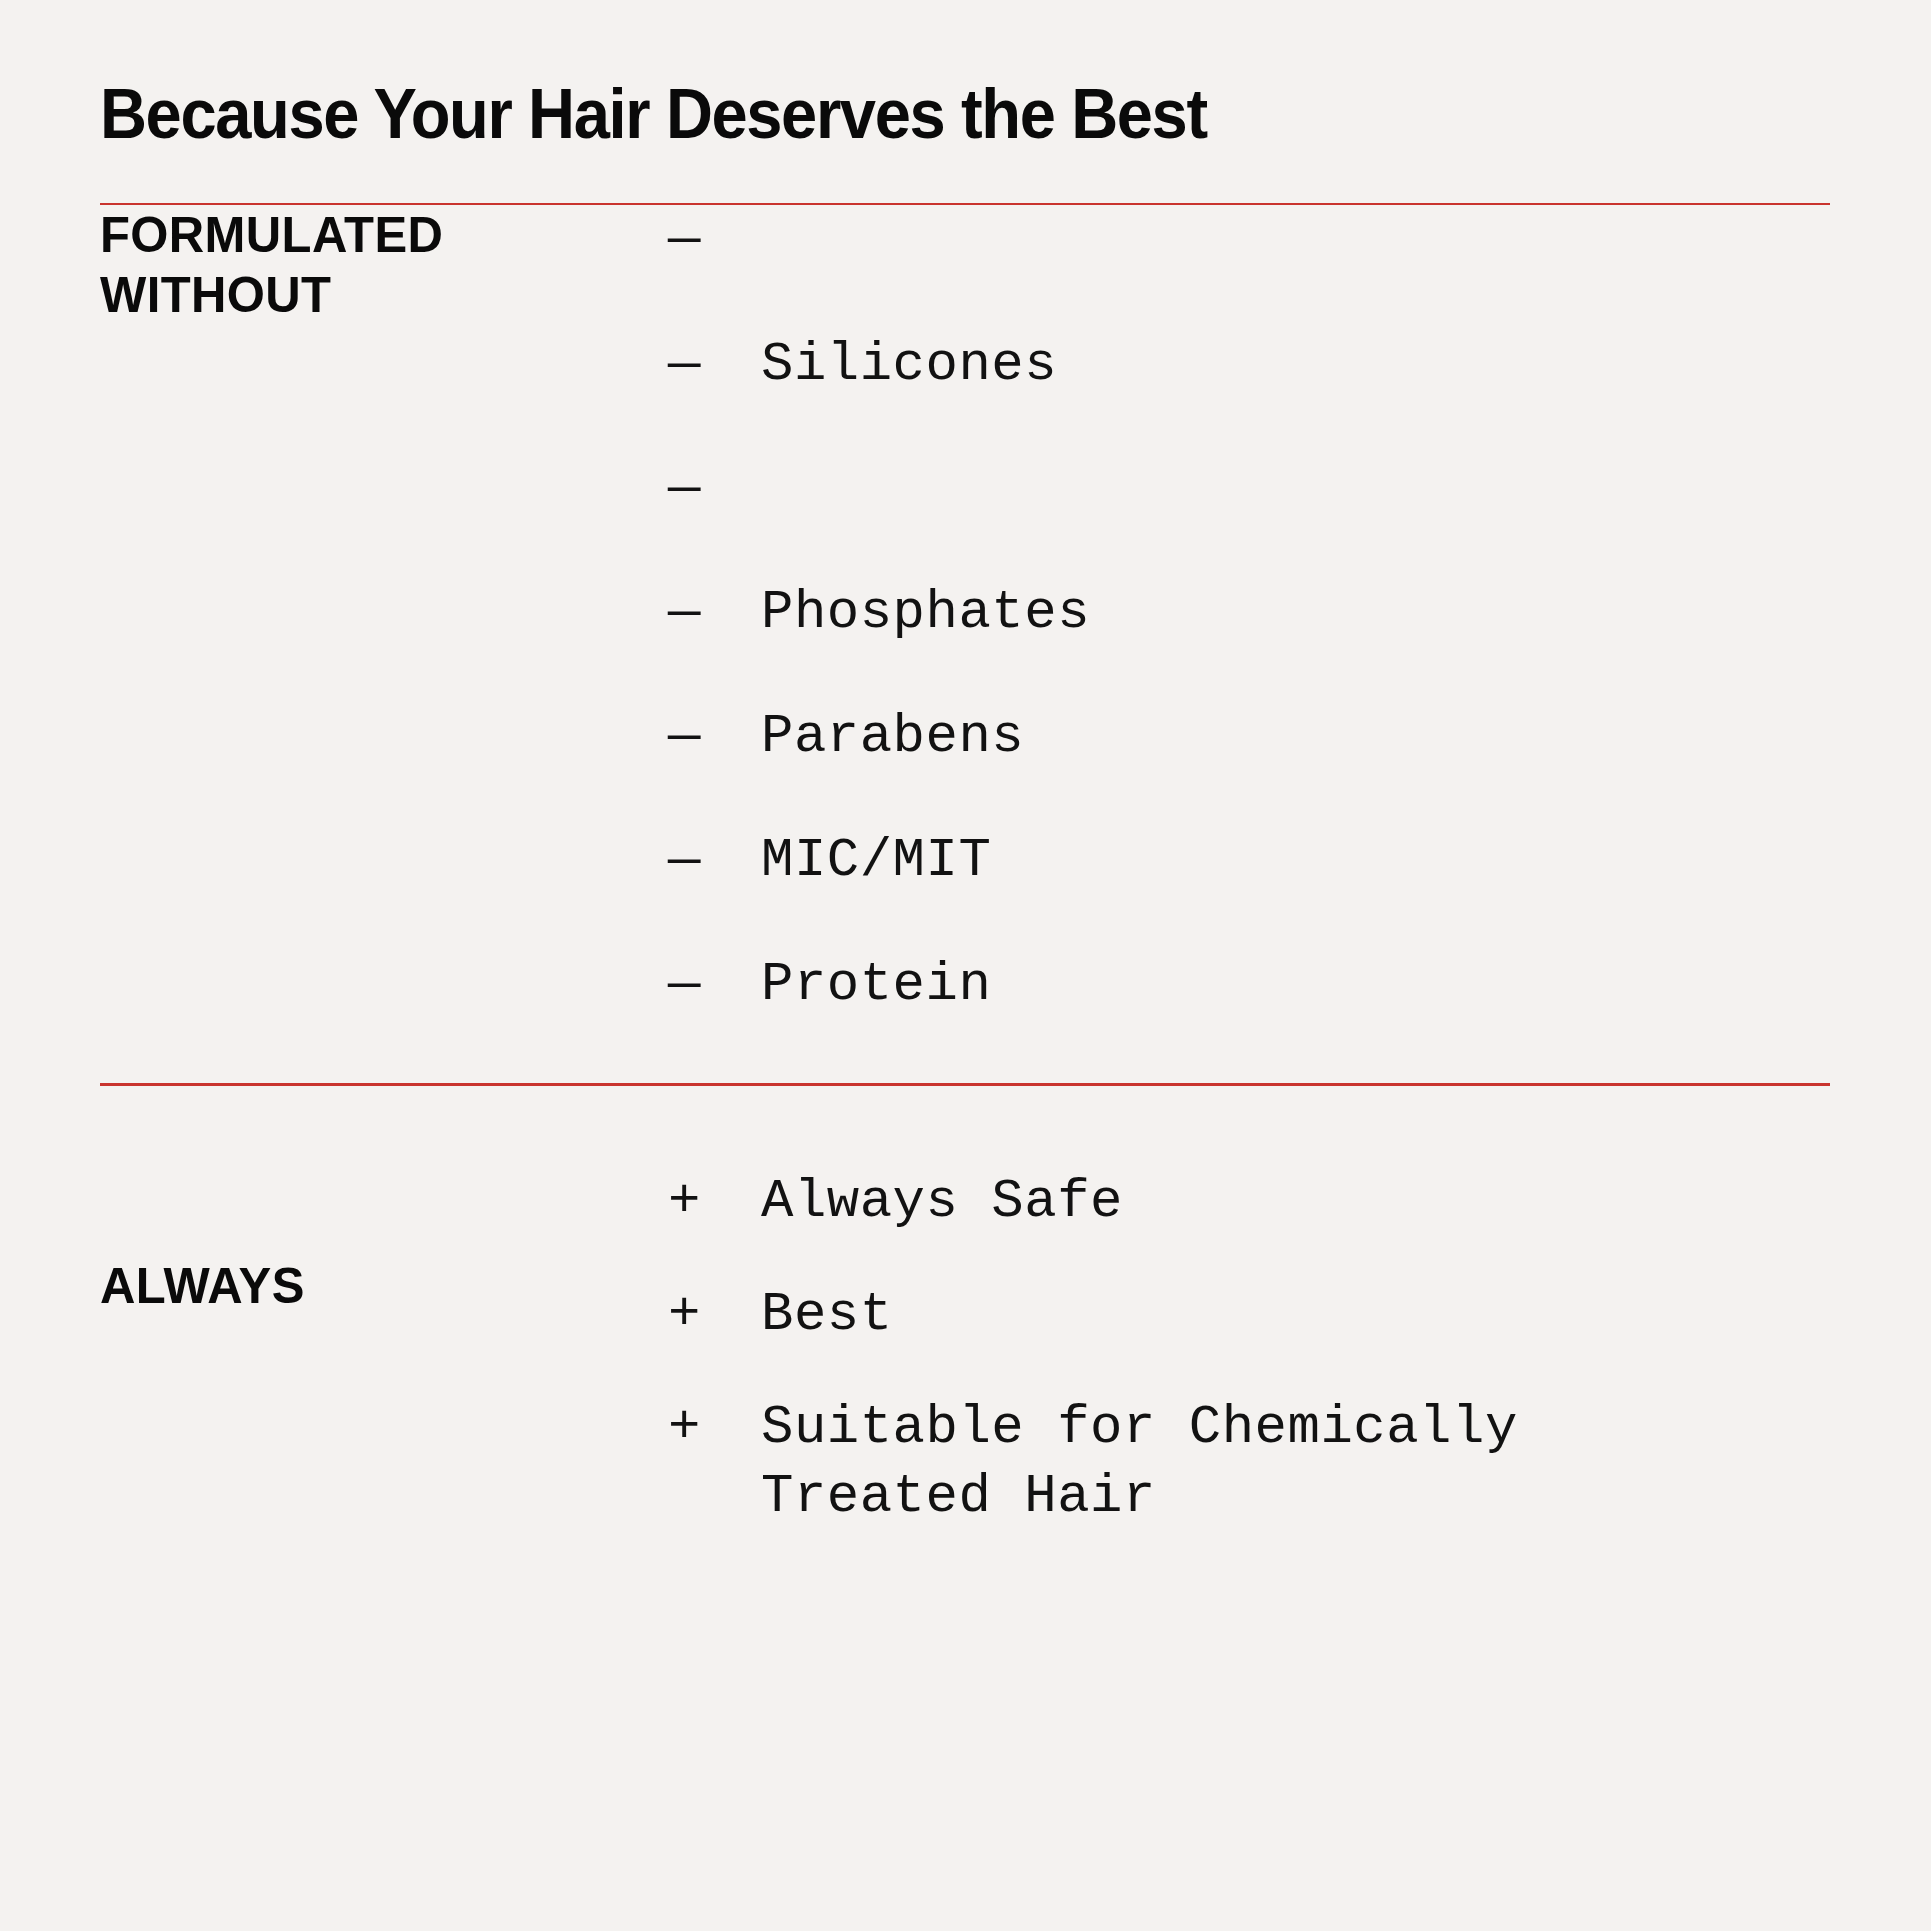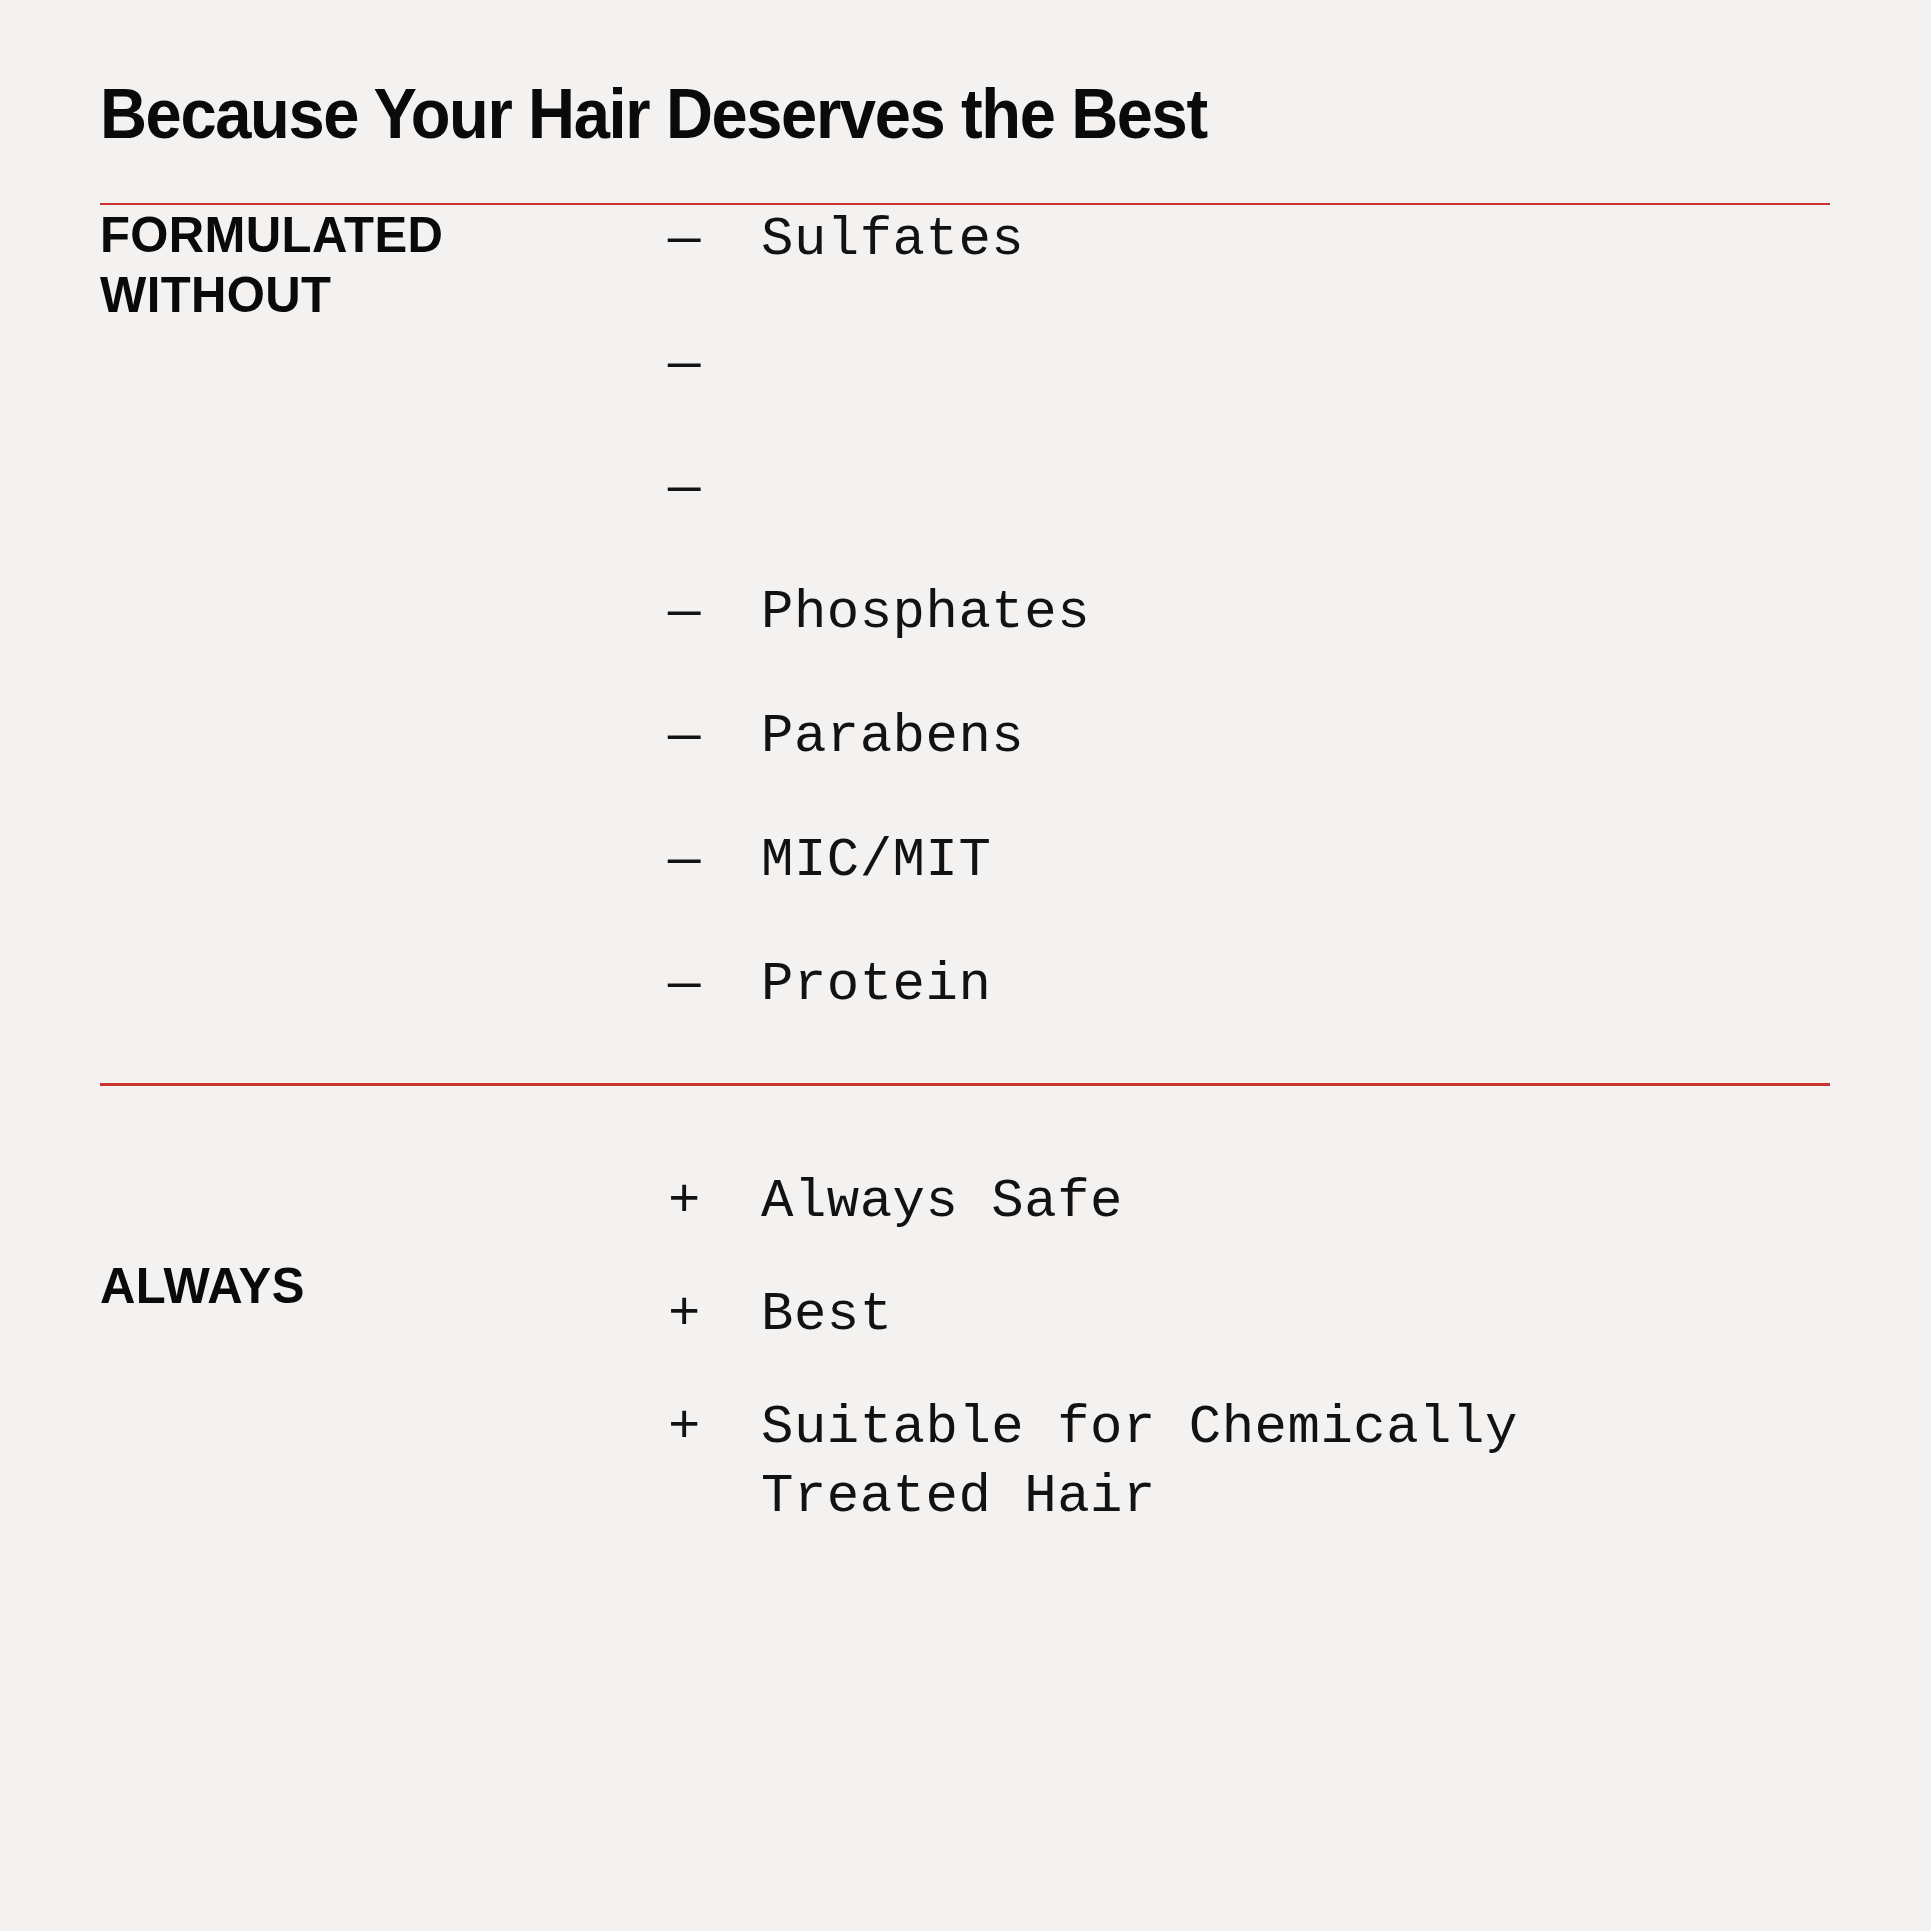--- a/index.html
+++ b/index.html
@@ -112,24 +112,24 @@
 
   <h1 class="heading">Because Your Hair Deserves the Best</h1>
 
   <div class="divider divider-top"></div>
 
   <div class="section section-formulated">
     <div class="section-label">Formulated Without</div>
     <ul class="section-list">
       <li class="list-item">
         <span class="item-marker">—</span>
-        <span class="item-text">Sulfates</span>
       </li>
       <li class="list-item">
         <span class="item-marker">—</span>
+        <span class="item-text">Silicones</span>
       </li>
       <li class="list-item">
         <span class="item-marker">—</span>
       </li>
       <li class="list-item">
         <span class="item-marker">—</span>
         <span class="item-text">Phosphates</span>
       </li>
       <li class="list-item">
         <span class="item-marker">—</span>

